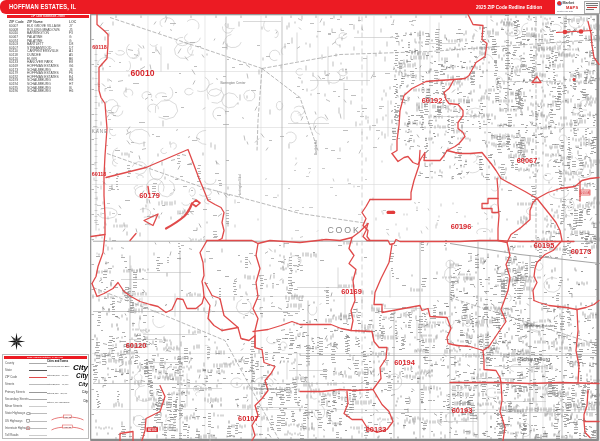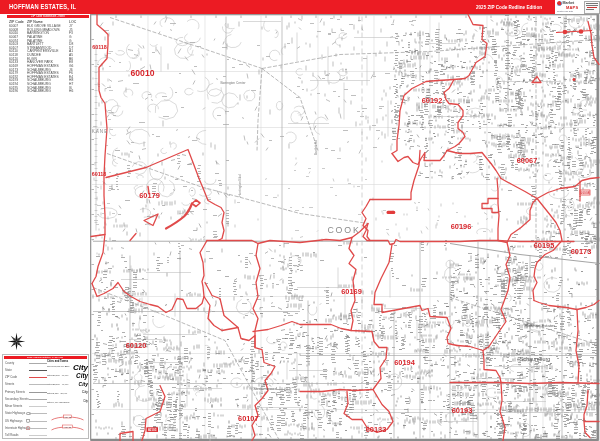--- a/index.html
+++ b/index.html
@@ -1,18 +1,18 @@
 <!DOCTYPE html>
 <html><head><meta charset="utf-8">
 <style>
 html,body{margin:0;padding:0;background:#fff;width:600px;height:441px;overflow:hidden;
  font-family:"Liberation Sans",sans-serif;}
 #page{position:relative;width:600px;height:441px;background:#fff;}
 
-#hdr{position:absolute;left:0;top:0;width:600px;height:13.5px;background:#ec1b23;}
+#hdr{position:absolute;left:0;top:0;width:600px;height:13.5px;background:#ec1b23;border-radius:6px;}
 #hdr .title{position:absolute;left:9px;top:2.2px;color:#fff;font-weight:bold;font-size:8px;letter-spacing:0.2px;transform:scaleX(0.72);transform-origin:0 0;white-space:nowrap;}
 #hdr .ed{position:absolute;right:58px;top:5.4px;color:#fff;font-weight:bold;font-size:4.6px;}
 #logo{position:absolute;right:0;top:0;width:45px;height:13.5px;background:#fff;}
 #logo .mm{position:absolute;left:7.5px;top:0.8px;font-size:3.6px;color:#444;font-weight:bold;}
 #logo .maps{position:absolute;left:11px;top:5.2px;font-size:4px;color:#d22222;font-weight:bold;letter-spacing:.2px;}
 #logo .mmG{position:absolute;left:2px;top:1px;width:5px;height:5px;border-radius:50%;
  background:radial-gradient(circle at 45% 45%, #e03030 0 52%, #7788bb 53% 75%, #fff 76%);}
 #logo .tag{position:absolute;left:2px;top:10.4px;font-size:2px;color:#667;white-space:nowrap;}
 #logo .bx{position:absolute;right:0.5px;top:0.5px;width:14px;height:11px;border:0.5px solid #aaa;background:#fafafa;}
 #logo .bx i{display:block;height:1.2px;margin:1px 1px 0;background:#777;}

